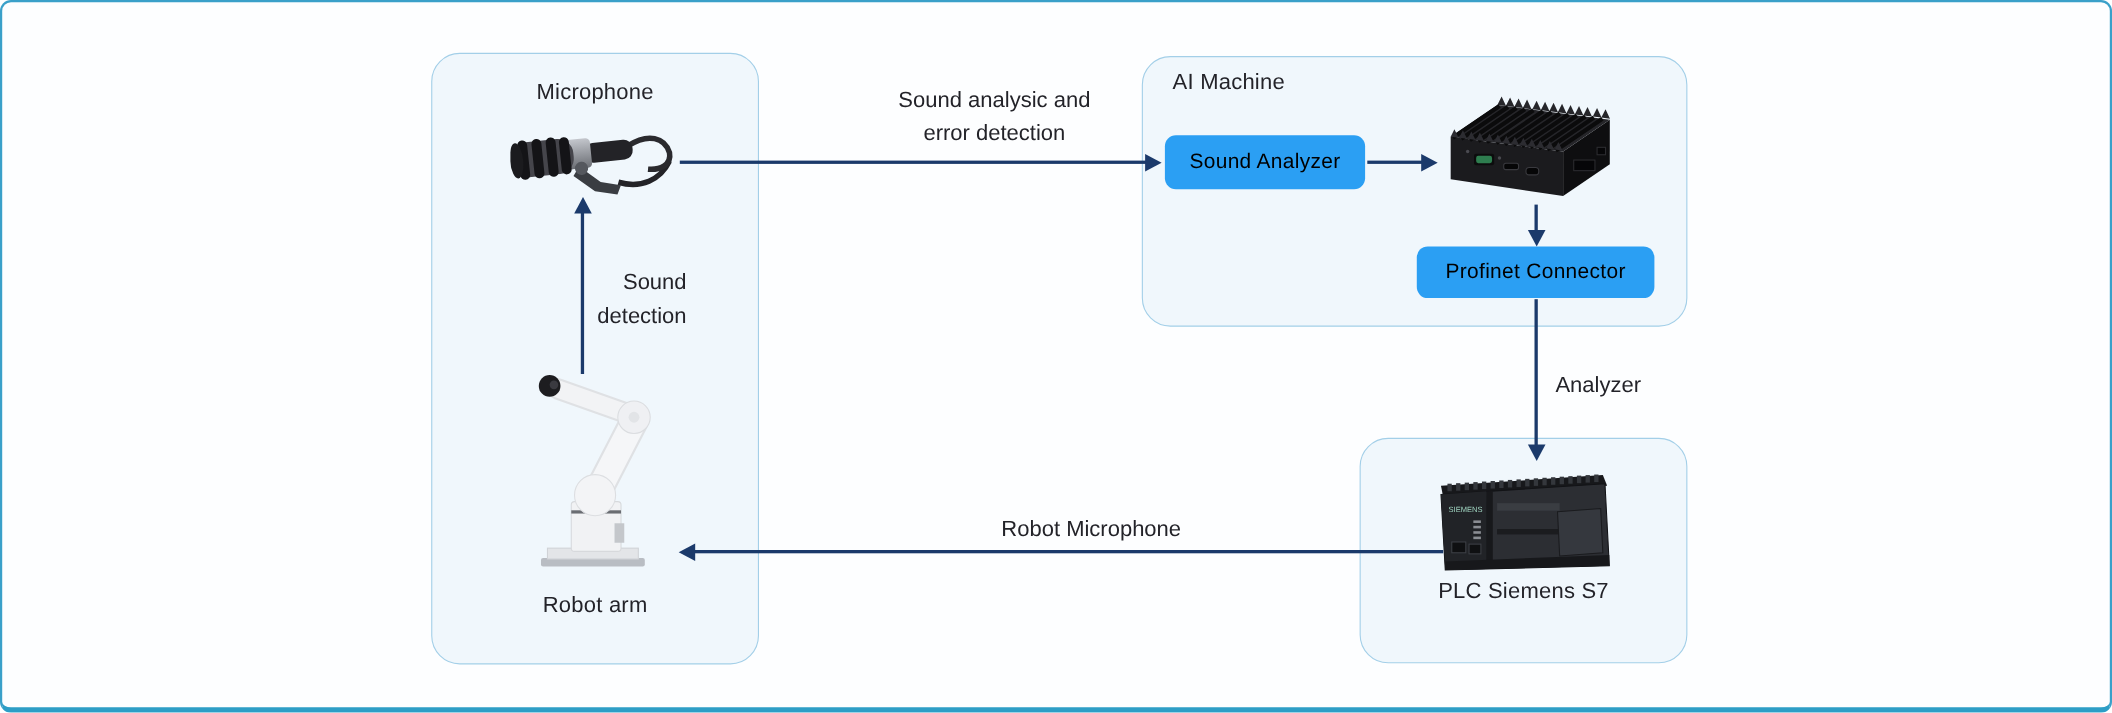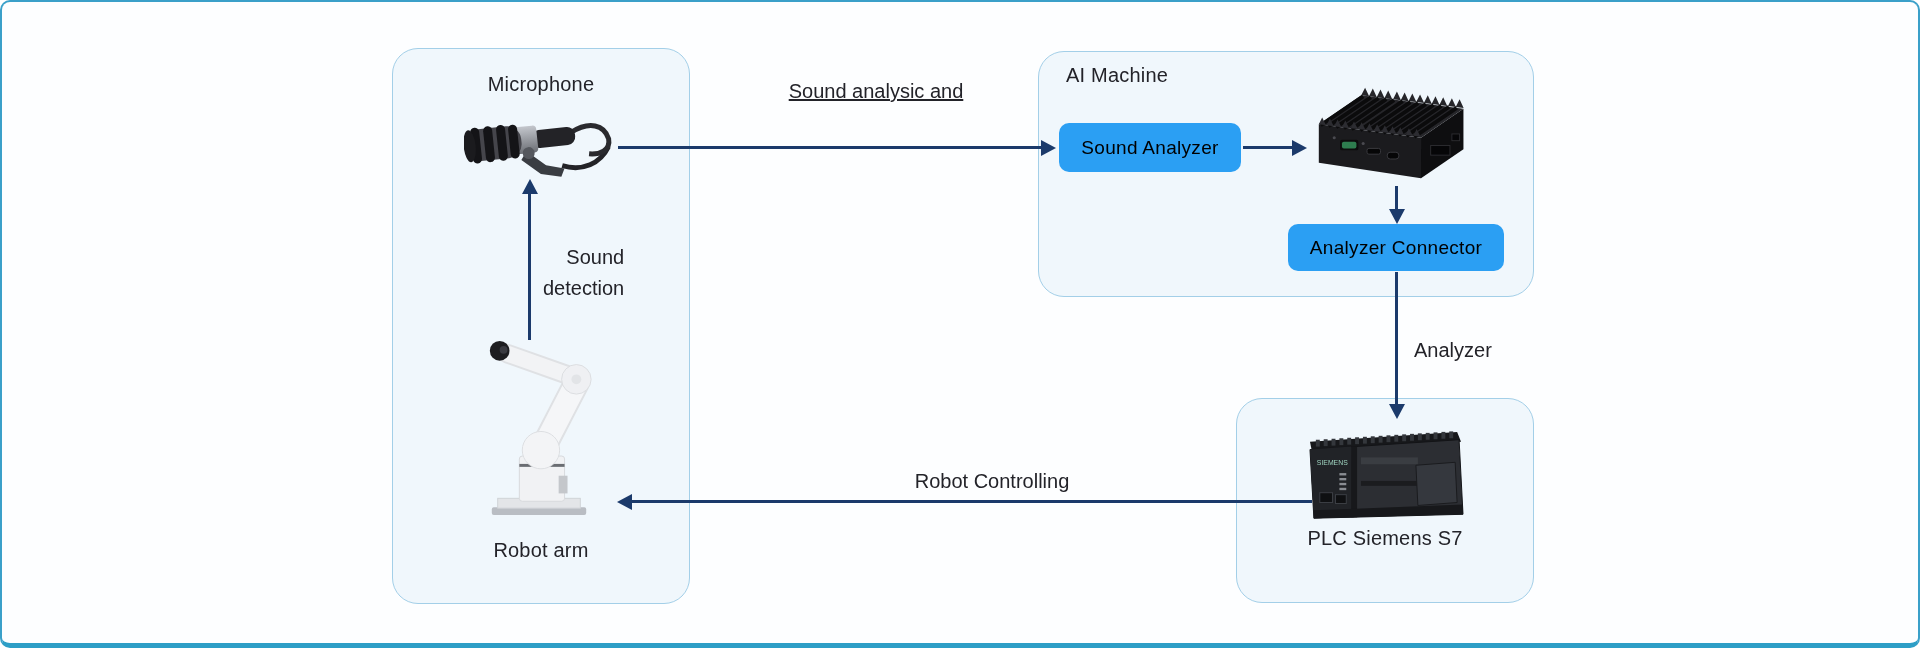--- a/index.html
+++ b/index.html
@@ -83,21 +83,21 @@
     <circle cx="20" cy="13" r="10" fill="#1d1d20"></circle>
     <circle cx="24" cy="12" r="4" fill="#3a3a40"></circle>
   </svg>
 
   <div class="panel" style="left:1036px;top:49px;width:496px;height:246px;">
     <div class="panel-title-left" style="left:27px;top:12px;">AI Machine</div>
   </div>
 
   <button class="node-btn" style="left:1057px;top:121px;width:182px;height:49px;">Sound Analyzer</button>
 
-  <button class="node-btn" style="left:1286px;top:222px;width:216px;height:47px;">Analyzer Connector</button>
+  <button class="node-btn" style="left:1286px;top:222px;width:216px;height:47px;">Profinet Connector</button>
 
   <svg class="img" style="left:1300px;top:76px;" width="185" height="108" viewBox="0 0 185 112">
     <polygon points="120,62 164,32 164,74 120,104" fill="#0e0e10"></polygon>
     <polygon points="14,48 120,62 120,104 14,88" fill="#1b1b1e"></polygon>
     <polygon points="14,48 58,18 164,32 120,62" fill="#26262a"></polygon>
 
     <path fill="#26262a" d="M58,18 l4,-8 l4.2,9 z M66,19 l4,-8 l4.2,9 z M74,20 l4,-8 l4.2,9 z M82,21 l4,-8 l4.2,9 z M91,22 l4,-8 l4.2,9 z M99,23 l4,-8 l4.2,9 z M107,24 l4,-8 l4.2,9 z M115,25 l4,-8 l4.2,9 z M123,26 l4,-8 l4.2,9 z M131,27 l4,-8 l4.2,9 z M139,28 l4,-8 l4.2,9 z M148,29 l4,-8 l4.2,9 z M156,30 l4,-8 l4.2,9 z"></path>
 
     <g stroke="#0b0b0c" stroke-width="4">
       <line x1="16" y1="49" x2="60" y2="19"></line>
@@ -168,22 +168,23 @@
     <rect x="62" y="56" width="72" height="5" fill="#1b1c1f"></rect>
     <polygon points="118,40 158,37 160,78 120,81" fill="#35383e" stroke="#1a1b1e" stroke-width="1"></polygon>
     <polygon points="14,86 166,80 166,90 14,94" fill="#17181b"></polygon>
     <rect x="20" y="68" width="13" height="10" fill="#0f1012" stroke="#3c3f45" stroke-width="1"></rect>
     <rect x="36" y="70" width="11" height="9" fill="#0f1012" stroke="#3c3f45" stroke-width="1"></rect>
   </svg>
 
   <div>
     <div class="h-line" style="left:616px;top:144px;width:424px;"></div>
     <div class="ah ah-right" style="left:1039px;top:138px;"></div>
-    <div class="edge-label center" style="left:754px;top:74px;width:240px;text-decoration:underline;">
+    <div class="edge-label center" style="left:782px;top:74px;width:240px;">
       <div>Sound analysic and</div>
+      <div>error detection</div>
     </div>
   </div>
 
   <div>
     <div class="h-line" style="left:1241px;top:144px;width:50px;"></div>
     <div class="ah ah-right" style="left:1290px;top:138px;"></div>
   </div>
 
   <div>
     <div class="v-line" style="left:1393px;top:184px;height:24px;"></div>
@@ -192,21 +193,21 @@
 
   <div>
     <div class="v-line" style="left:1393px;top:270px;height:133px;"></div>
     <div class="ah ah-down" style="left:1386.5px;top:402px;"></div>
     <div class="edge-label" style="left:1412px;top:333px;">Analyzer</div>
   </div>
 
   <div>
     <div class="h-line" style="left:629px;top:498px;width:681px;"></div>
     <div class="ah ah-left" style="left:615px;top:491.5px;"></div>
-    <div class="edge-label center" style="left:860px;top:464px;width:260px;">Robot Controlling</div>
+    <div class="edge-label center" style="left:860px;top:464px;width:260px;">Robot Microphone</div>
   </div>
 
   <div>
     <div class="v-line" style="left:526px;top:191px;height:147px;"></div>
     <div class="ah ah-up" style="left:519.5px;top:177px;"></div>
     <div class="edge-label" style="left:541px;top:240px;line-height:31px;">
       <div>Sound</div>
       <div>detection</div>
     </div>
   </div>

